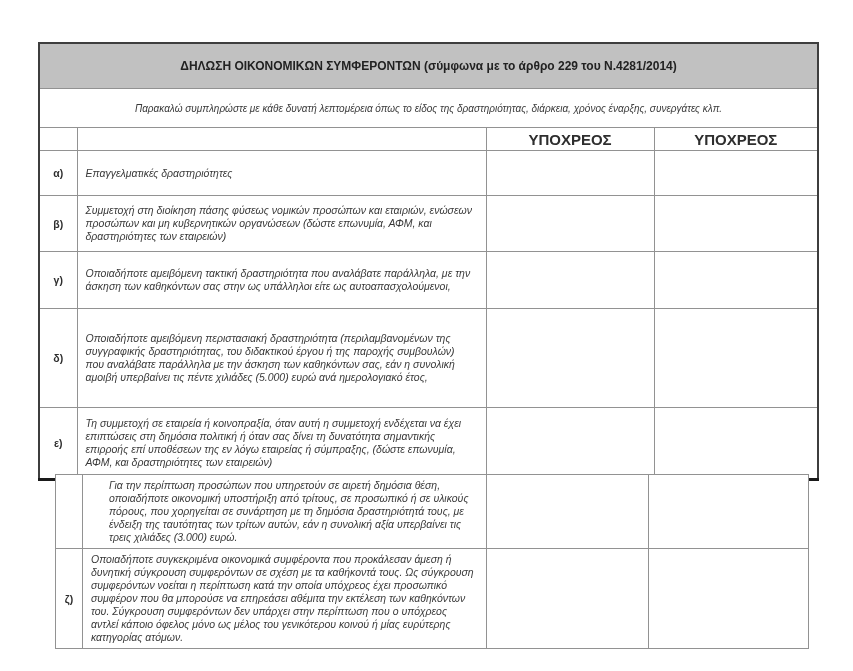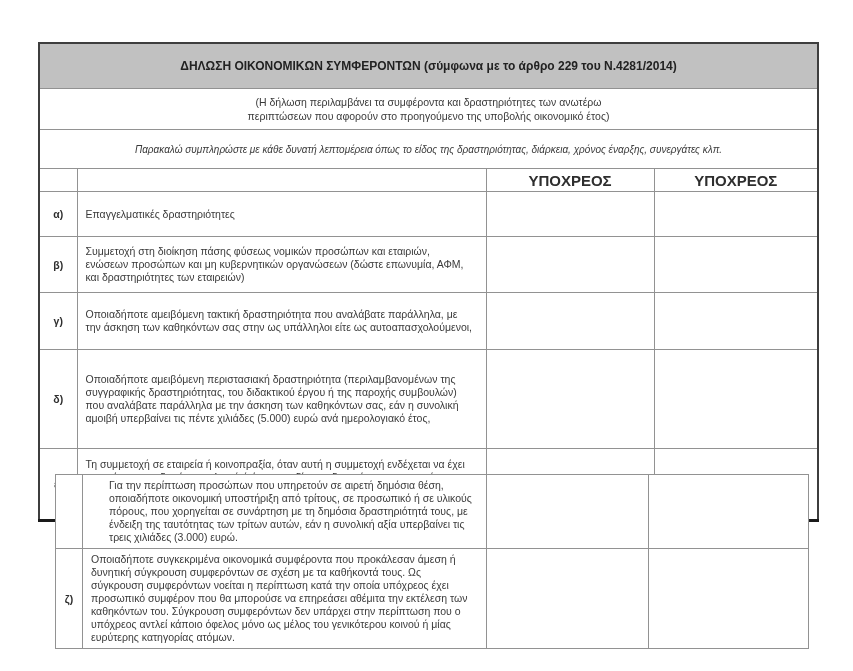--- a/index.html
+++ b/index.html
@@ -66,20 +66,21 @@
     text-align:center;
     font-weight:bold;
     font-size:10.5px;
     color:#2e2e2e;
   }
   td.desc{
     font-size:10.5px;
     line-height:13px;
     padding:4px 12px 4px 8px;
     text-align:left;
+    font-style:italic;
   }
   td.val{background:#ffffff;}
   
   tr.r-a td{height:36px;}
   tr.r-b td{height:47px;}
   tr.r-g td{height:48px;}
   tr.r-d td{height:90px;}
   tr.r-e td{height:62px;}
   
   tr.r-st td{height:64px;padding-left:26px;}
@@ -93,26 +94,20 @@
   <table class="decl t1">
     <colgroup>
       <col style="width:38px">
         <col style="width:409px">
         <col style="width:168px">
         <col style="width:164px">
     </colgroup>
     <tbody>
       <tr>
         <td class="title-cell" colspan="4">ΔΗΛΩΣΗ ΟΙΚΟΝΟΜΙΚΩΝ ΣΥΜΦΕΡΟΝΤΩΝ (σύμφωνα με το άρθρο 229 του Ν.4281/2014)</td>
-      </tr>
-      <tr>
-        <td class="subtitle-cell" colspan="4">
-          <span>(Η δήλωση περιλαμβάνει τα συμφέροντα και δραστηριότητες των ανωτέρω</span><br>
-          <span>περιπτώσεων που αφορούν στο προηγούμενο της υποβολής οικονομικό έτος)</span>
-        </td>
       </tr>
       <tr>
         <td class="instruction-cell" colspan="4">Παρακαλώ συμπληρώστε με κάθε δυνατή λεπτομέρεια όπως το είδος της δραστηριότητας, διάρκεια, χρόνος έναρξης, συνεργάτες κλπ.</td>
       </tr>
       <tr>
         <td class="hdr"></td>
         <td class="hdr"></td>
         <td class="hdr">ΥΠΟΧΡΕΟΣ</td>
         <td class="hdr">ΥΠΟΧΡΕΟΣ</td>
       </tr>

